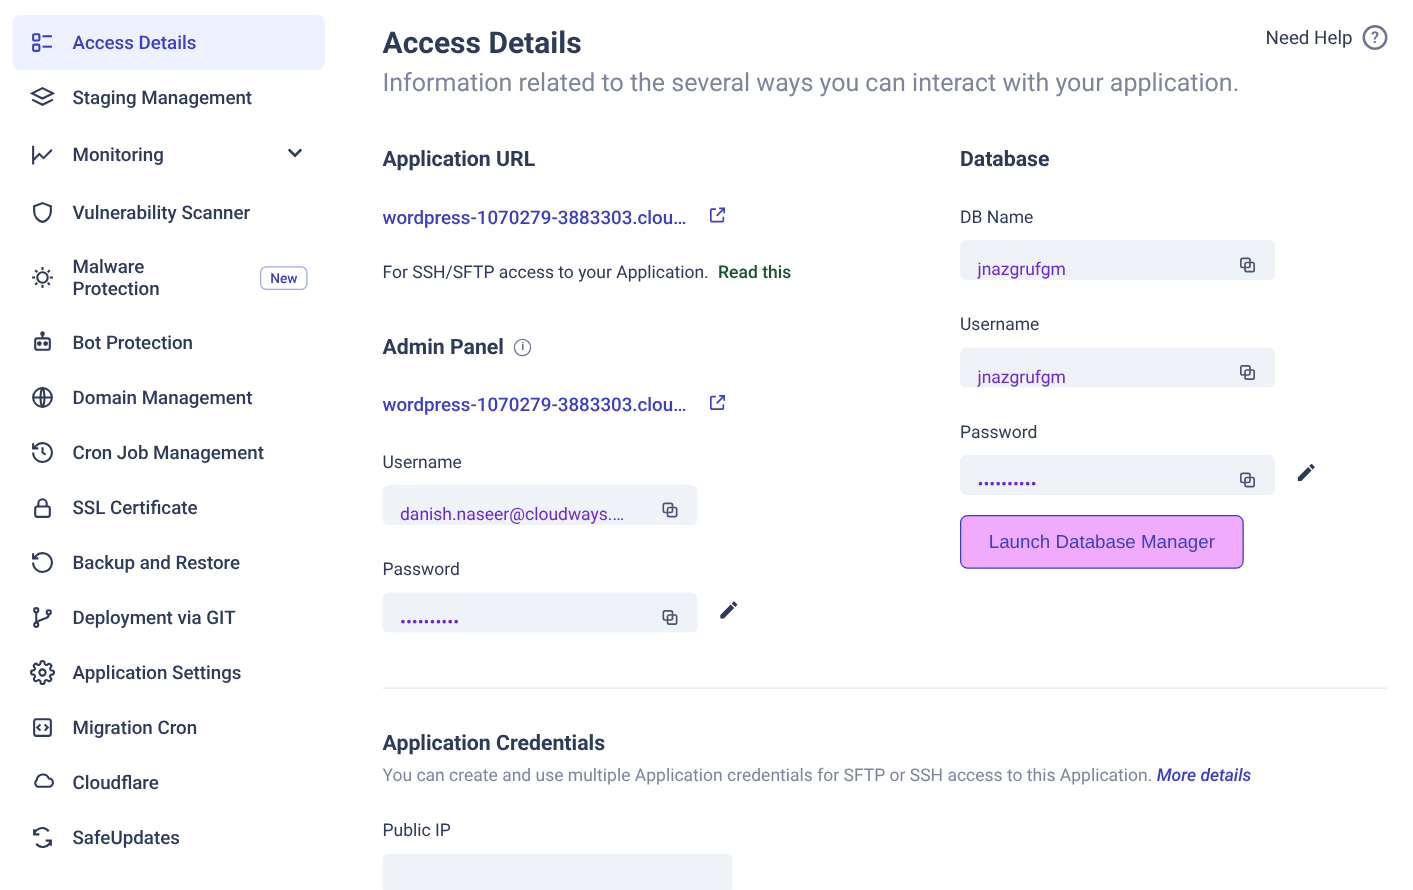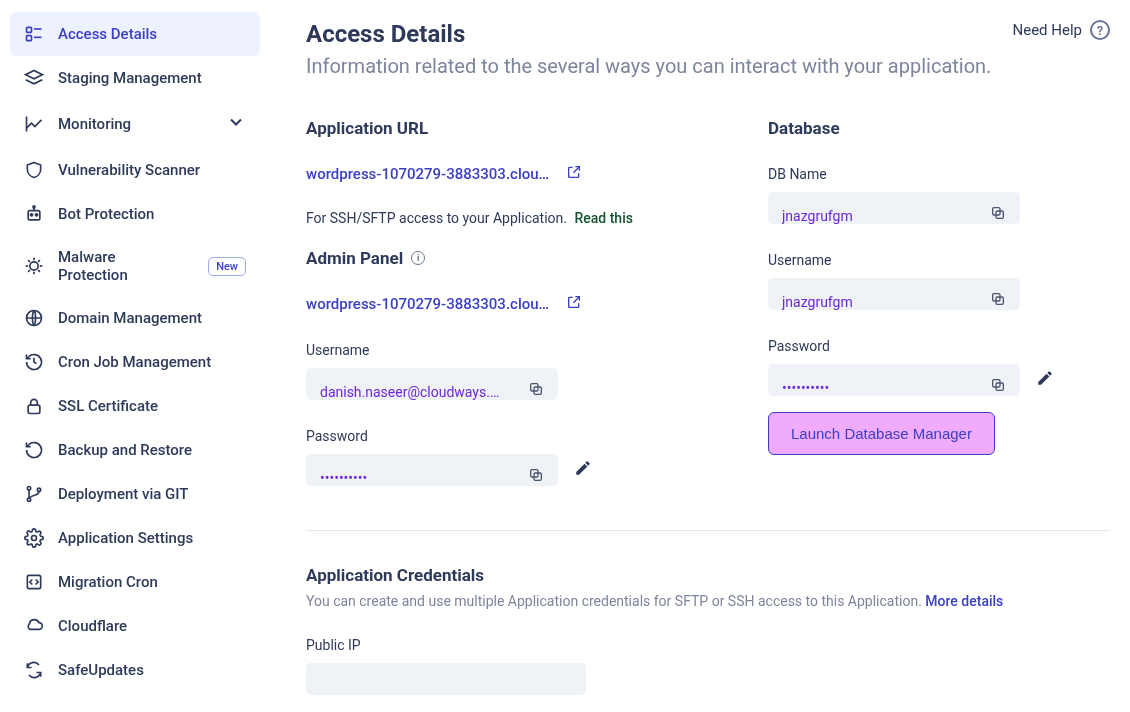--- a/index.html
+++ b/index.html
@@ -157,22 +157,22 @@
     border-radius: 6px;
     cursor: pointer;
   }
   .divider {
     border: none;
     border-top: 1px solid #e6e9f0;
     margin-top: 44px;
   }
   .app-creds { margin-top: 34px; }
   .app-creds .desc { font-size: 14px; color: #7d859c; margin-top: 8px; }
-  .app-creds .more-details { color: #3b3fc5; cursor: pointer; font-weight:500; }
-  .admin-panel-block { margin-top: 22px; }
+  .app-creds .more-details { color: #3b3fc5; cursor: pointer; font-weight:500;font-style:italic; }
+  .admin-panel-block { margin-top: 42px; }
 </style>
 </head>
 <body>
 
 <nav class="sidebar">
   <div class="sidebar-item active">
     <span class="icon">
       <svg viewBox="0 0 24 24" fill="none" stroke="#3b3fc5" stroke-width="2">
           <rect x="3" y="4" width="6" height="6" rx="1"></rect>
           <line x1="12" y1="6" x2="21" y2="6"></line>
@@ -208,51 +208,51 @@
     </span>
   </div>
 
   <div class="sidebar-item">
     <span class="icon">
       <svg viewBox="0 0 24 24" fill="none" stroke="#2e3a59" stroke-width="2">
           <path d="M12 3l8 3v5c0 5-3.5 9-8 10-4.5-1-8-5-8-10V6l8-3z"></path>
         </svg>
     </span>
     <span class="label">Vulnerability Scanner</span>
-  </div>
-
-  <div class="sidebar-item">
-    <span class="icon">
-      <svg viewBox="0 0 24 24" fill="none" stroke="#2e3a59" stroke-width="2">
-          <rect x="5" y="8" width="14" height="11" rx="2"></rect>
-          <circle cx="9" cy="13" r="1.3" fill="#2e3a59"></circle>
-          <circle cx="15" cy="13" r="1.3" fill="#2e3a59"></circle>
-          <line x1="12" y1="4" x2="12" y2="8"></line>
-          <circle cx="12" cy="3.5" r="1.2"></circle>
-        </svg>
-    </span>
-    <span class="label">Bot Protection</span>
   </div>
 
   <div class="sidebar-item">
     <span class="icon">
       <svg viewBox="0 0 24 24" fill="none" stroke="#2e3a59" stroke-width="2">
           <circle cx="12" cy="12" r="5"></circle>
           <line x1="12" y1="2" x2="12" y2="5"></line>
           <line x1="12" y1="19" x2="12" y2="22"></line>
           <line x1="5" y1="5" x2="7" y2="7"></line>
           <line x1="17" y1="17" x2="19" y2="19"></line>
           <line x1="2" y1="12" x2="5" y2="12"></line>
           <line x1="19" y1="12" x2="22" y2="12"></line>
           <line x1="5" y1="19" x2="7" y2="17"></line>
           <line x1="17" y1="7" x2="19" y2="5"></line>
         </svg>
     </span>
     <span class="label">Malware Protection</span>
     <span class="badge-new">New</span>
+  </div>
+
+  <div class="sidebar-item">
+    <span class="icon">
+      <svg viewBox="0 0 24 24" fill="none" stroke="#2e3a59" stroke-width="2">
+          <rect x="5" y="8" width="14" height="11" rx="2"></rect>
+          <circle cx="9" cy="13" r="1.3" fill="#2e3a59"></circle>
+          <circle cx="15" cy="13" r="1.3" fill="#2e3a59"></circle>
+          <line x1="12" y1="4" x2="12" y2="8"></line>
+          <circle cx="12" cy="3.5" r="1.2"></circle>
+        </svg>
+    </span>
+    <span class="label">Bot Protection</span>
   </div>
 
   <div class="sidebar-item">
     <span class="icon">
       <svg viewBox="0 0 24 24" fill="none" stroke="#2e3a59" stroke-width="2">
           <circle cx="12" cy="12" r="9"></circle>
           <path d="M3 12h18M12 3c2.5 3 2.5 15 0 18M12 3c-2.5 3-2.5 15 0 18"></path>
         </svg>
     </span>
     <span class="label">Domain Management</span>

